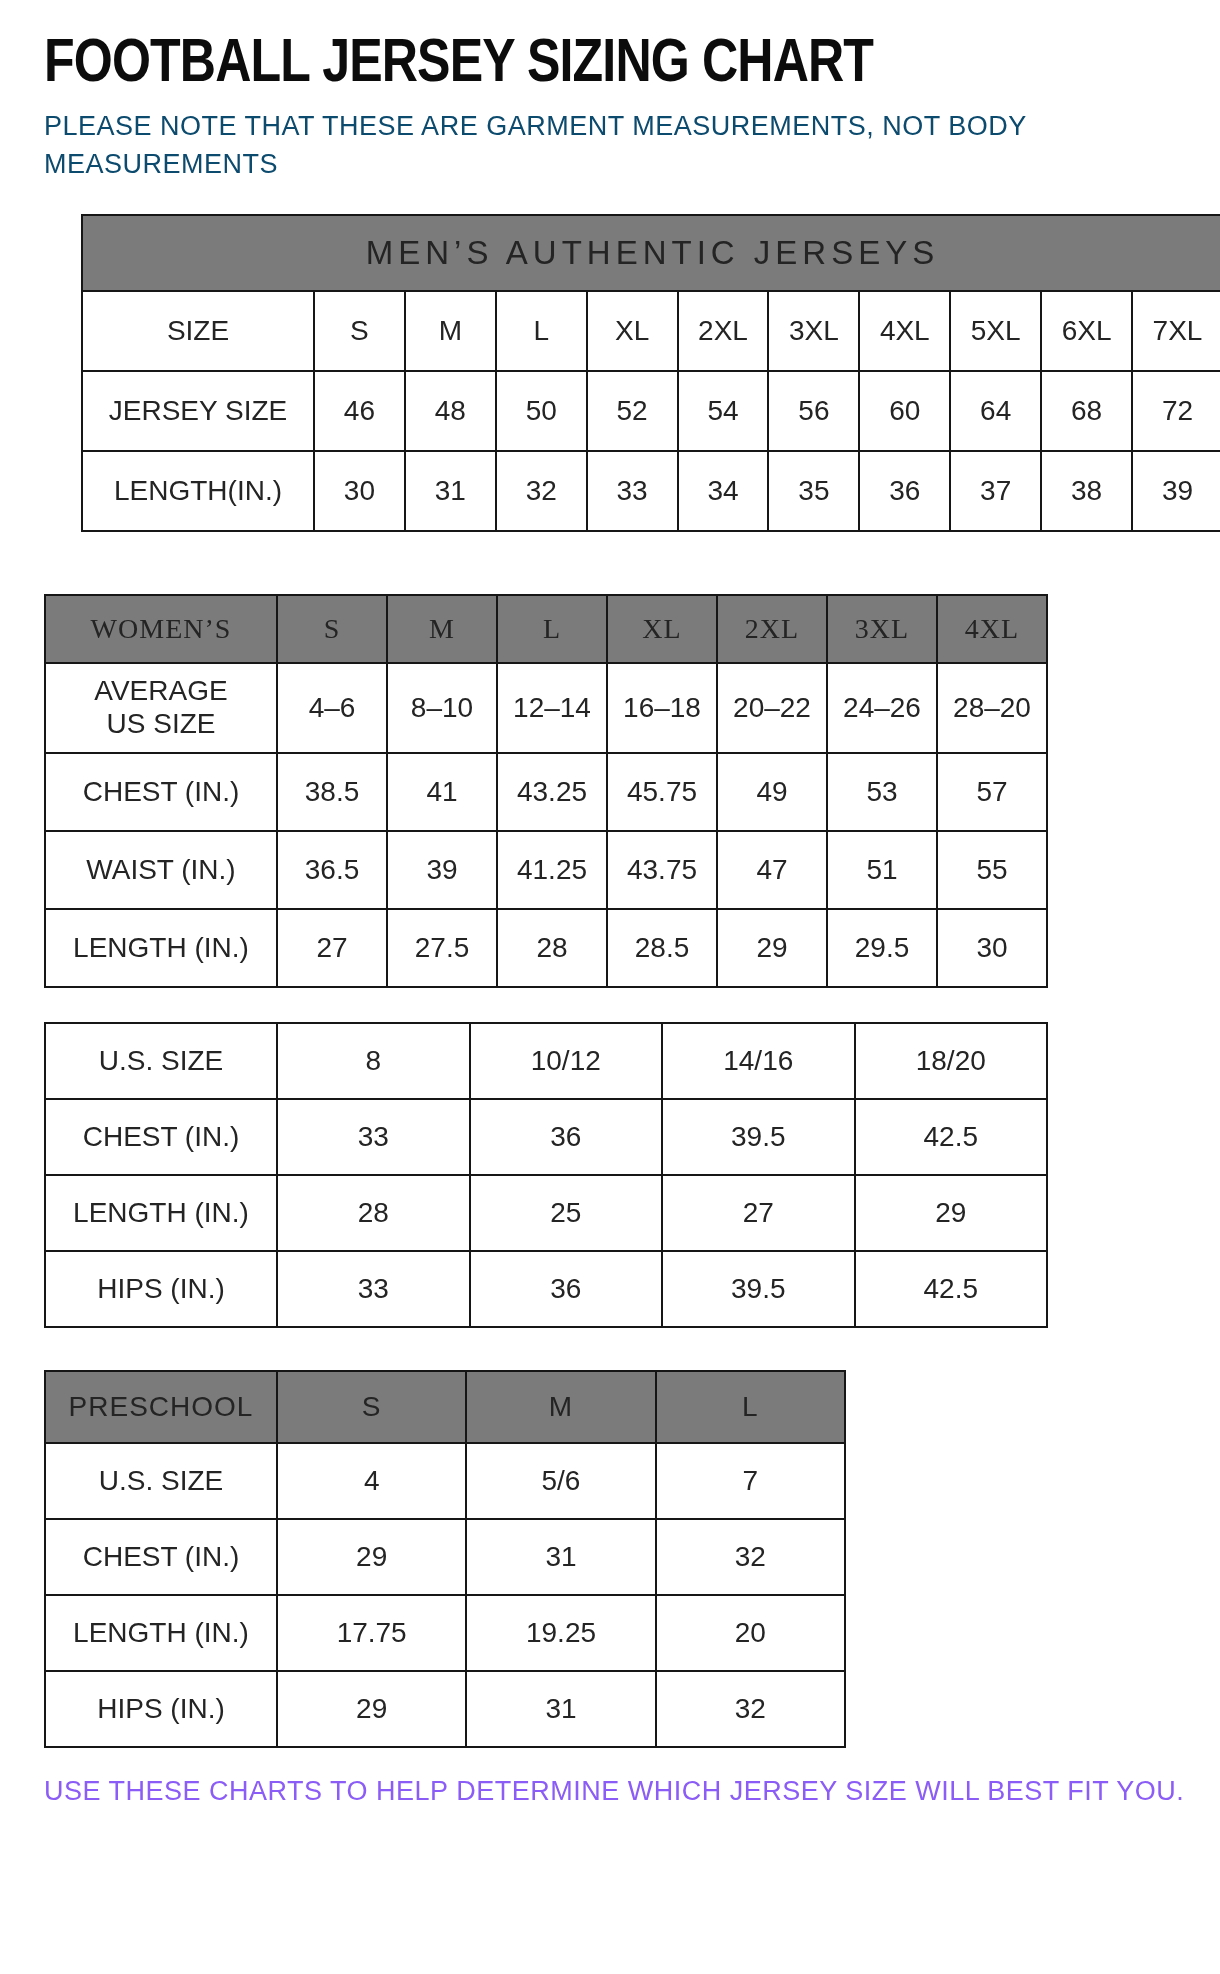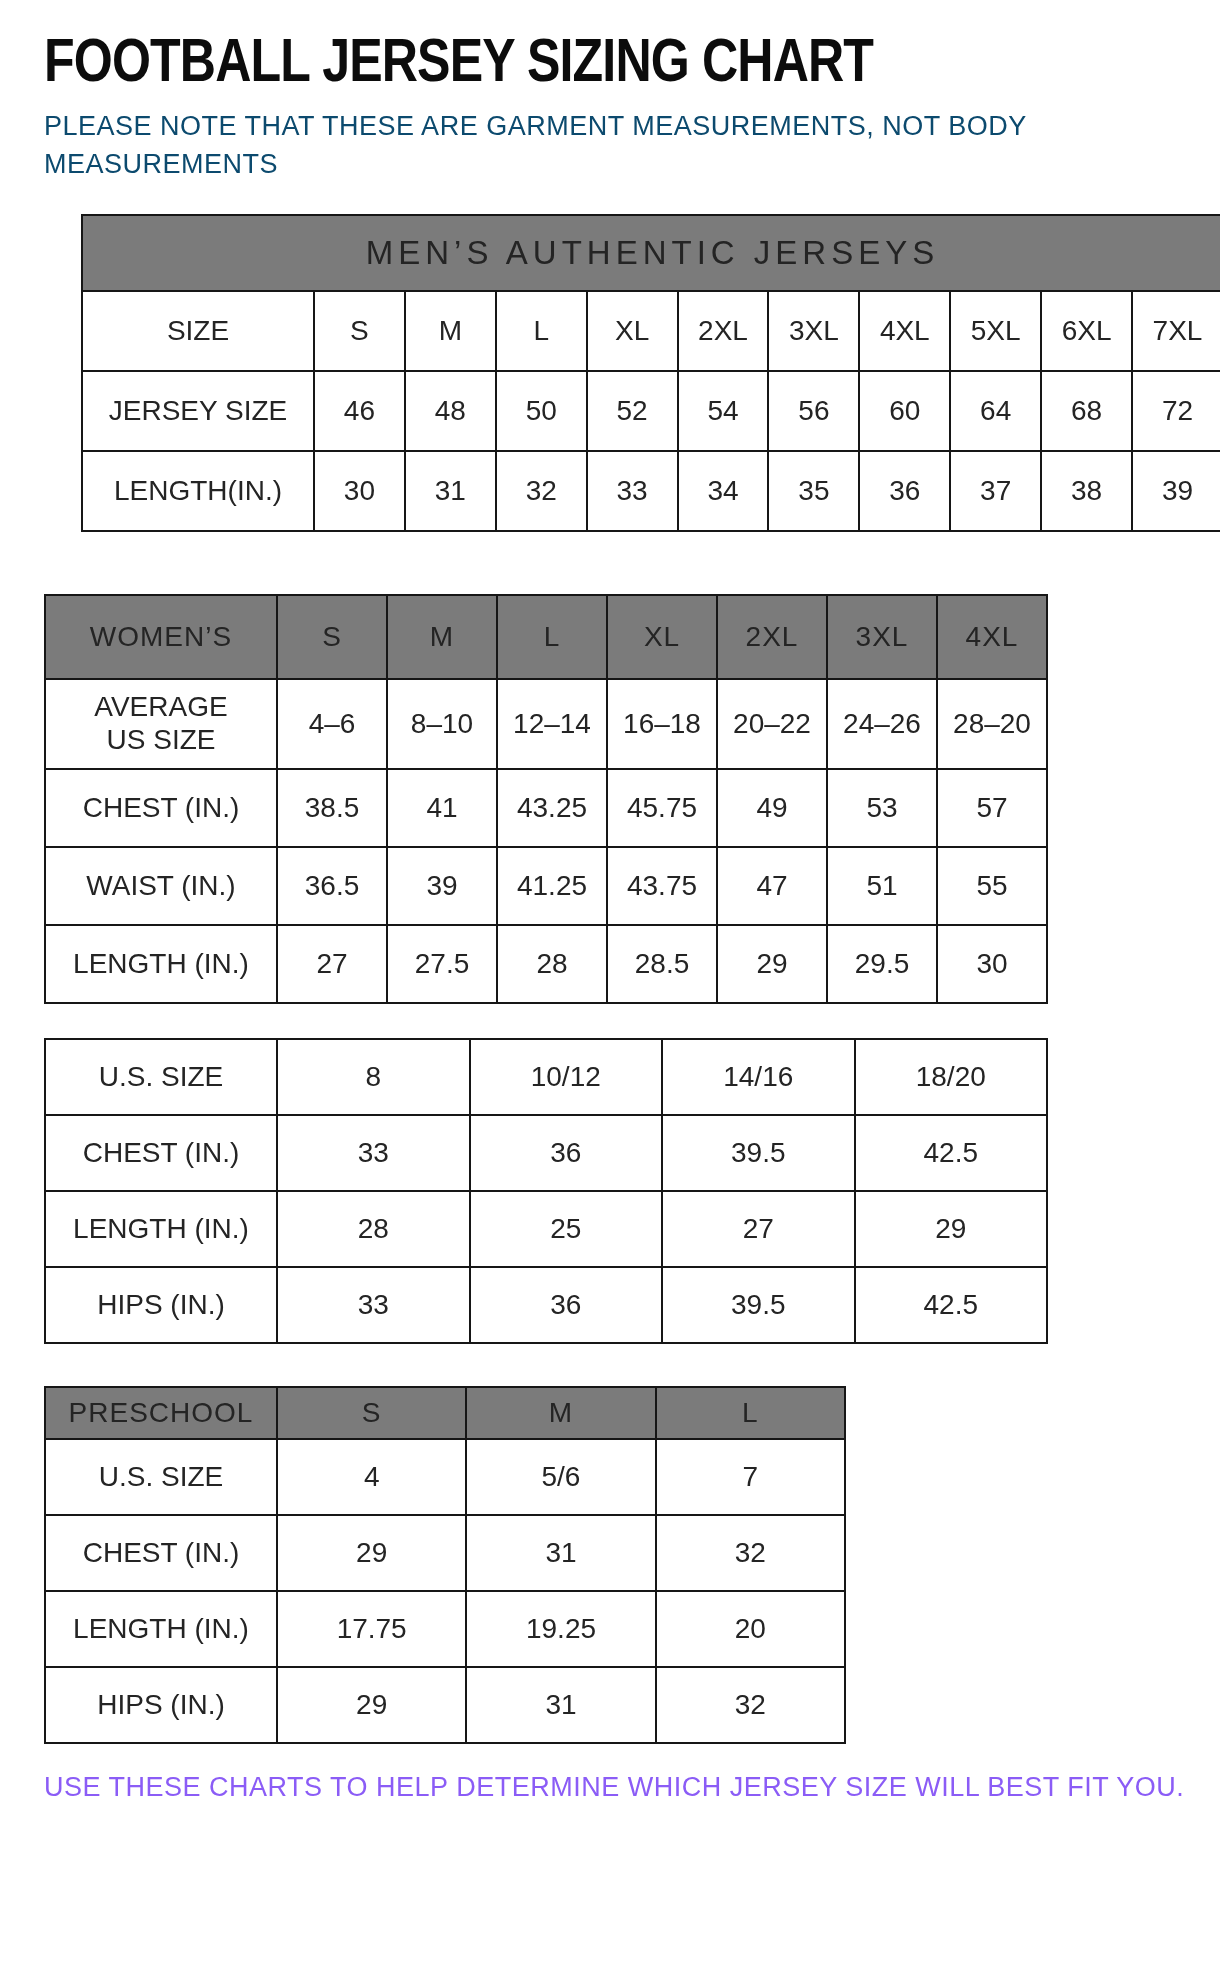--- a/index.html
+++ b/index.html
@@ -37,31 +37,31 @@
     box-sizing:border-box;
   }
   .ghead{background:#7b7b7b;color:#ffffff;letter-spacing:1px;}
   .c-label{width:232px;}
 
   .mens{width:1143px;margin-top:30px;margin-left:37px;}
   .mens .mens-title{height:76px;font-size:33px;letter-spacing:5px;}
   .mens td{height:80px;}
 
   .womens{width:1004px;margin-top:62px;}
-  .womens th{height:84px;}
+  .womens th{height:68px;font-family:Liberation Serif, serif;}
   .womens td{height:78px;}
   .womens tr.avg td{height:90px;}
   .narrow{display:inline-block;max-width:160px;line-height:1.15;}
 
   .boys{width:1004px;margin-top:34px;}
   .boys th{height:68px;}
   .boys td{height:76px;}
 
   .preschool{width:802px;margin-top:42px;}
-  .preschool th{height:52px;}
+  .preschool th{height:72px;}
   .preschool td{height:76px;}
 
   .footer{
     color:#8b5cf6;
     font-size:27px;
     margin-top:28px;
     letter-spacing:0.5px;
   }
 </style>
 </head>

